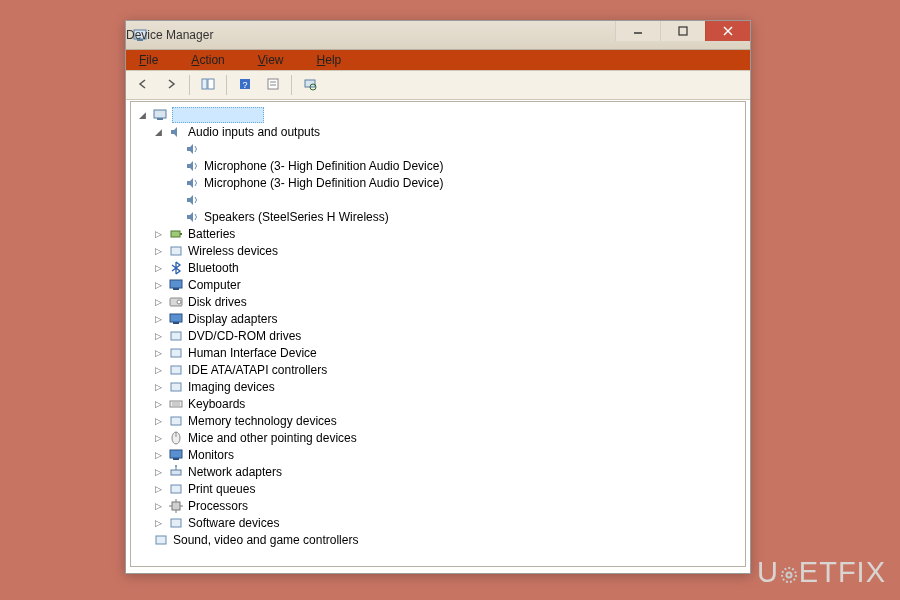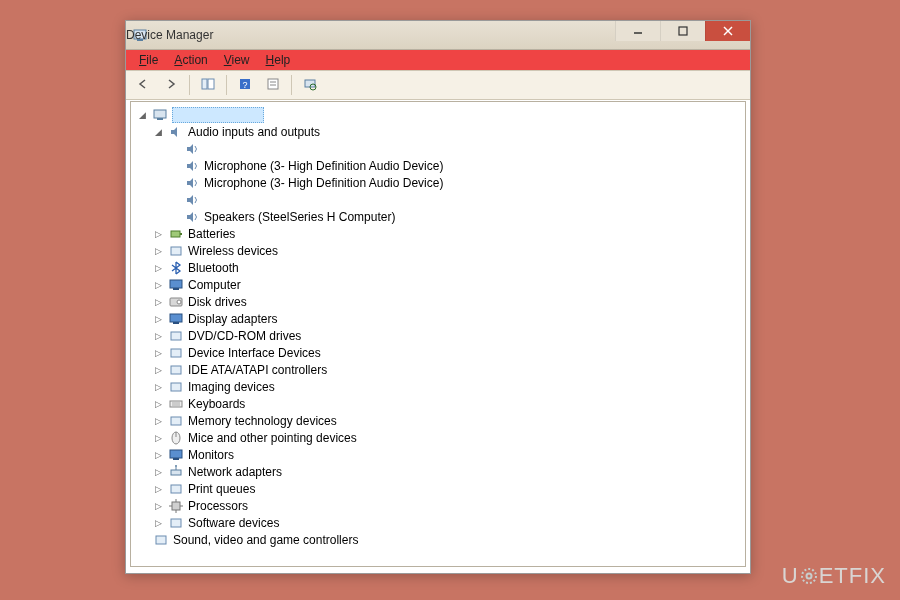--- a/index.html
+++ b/index.html
@@ -59,26 +59,26 @@
     color:#444;
     border-left:1px solid rgba(0,0,0,0.08);
     background: #e8e1d4;
   }
   .win-btn.close {
     background: #c94f3f;
     color: #fff;
   }
   .menubar {
     height: 20px;
-    background: #ef4444;
+    background: #c2410c;
     border-bottom: 1px solid #cfc7b5;
     display:flex;
     align-items:center;
     padding: 0 6px;
-    gap: 2px;
+    gap: 19px;
   }
   .menu-item {
     padding: 1px 7px;
     color: #222;
     cursor: default;
   }
   .menu-item u { text-decoration: underline; }
   .toolbar {
     height: 28px;
     background: #f6f1e6;
@@ -134,21 +134,21 @@
     display:inline-block;
     background:#cde8ff;
     border:1px dotted #6aa9dc;
     width: 90px;
     height: 14px;
   }
   .watermark {
     position:absolute;
     right: 14px;
     bottom: 8px;
-    font-size: 22px;
+    font-size: 29px;
     color: rgba(220,230,230,0.85);
     font-weight:300;
     letter-spacing:1px;
     font-family: sans-serif;
     pointer-events:none;
   }
   .watermark .gear {
     display:inline-block;
     vertical-align:-3px;
   }
@@ -293,21 +293,21 @@
                       </svg></span>
                   </div>
                 </li>
                 <li>
                   <div class="node">
                     <span class="expander none"></span>
                     <span class="dev-icon"><svg width="16" height="16">
                         <path d="M3 6 L6 6 L9 3 L9 13 L6 10 L3 10 Z" fill="#6a8bb0"></path>
                         <path d="M11 5 Q14 8 11 11" fill="none" stroke="#6a8bb0"></path>
                       </svg></span>
-                    <span class="label">Speakers (SteelSeries H Computer)</span>
+                    <span class="label">Speakers (SteelSeries H Wireless)</span>
                   </div>
                 </li>
               </ul>
           </li>
         </ul>
         <ul id="category-list">
             <li>
               <div class="node">
                 <span class="expander">▷</span>
                 <span class="dev-icon"><svg width="16" height="16">
@@ -373,21 +373,21 @@
                   </svg></span>
                 <span class="label">DVD/CD-ROM drives</span>
               </div>
             </li>
             <li>
               <div class="node">
                 <span class="expander">▷</span>
                 <span class="dev-icon"><svg width="16" height="16">
                     <rect x="3" y="4" width="10" height="8" fill="#e4eef7" stroke="#6a8bb0"></rect>
                   </svg></span>
-                <span class="label">Device Interface Devices</span>
+                <span class="label">Human Interface Device</span>
               </div>
             </li>
             <li>
               <div class="node">
                 <span class="expander">▷</span>
                 <span class="dev-icon"><svg width="16" height="16">
                     <rect x="3" y="4" width="10" height="8" fill="#e4eef7" stroke="#6a8bb0"></rect>
                   </svg></span>
                 <span class="label">IDE ATA/ATAPI controllers</span>
               </div>

